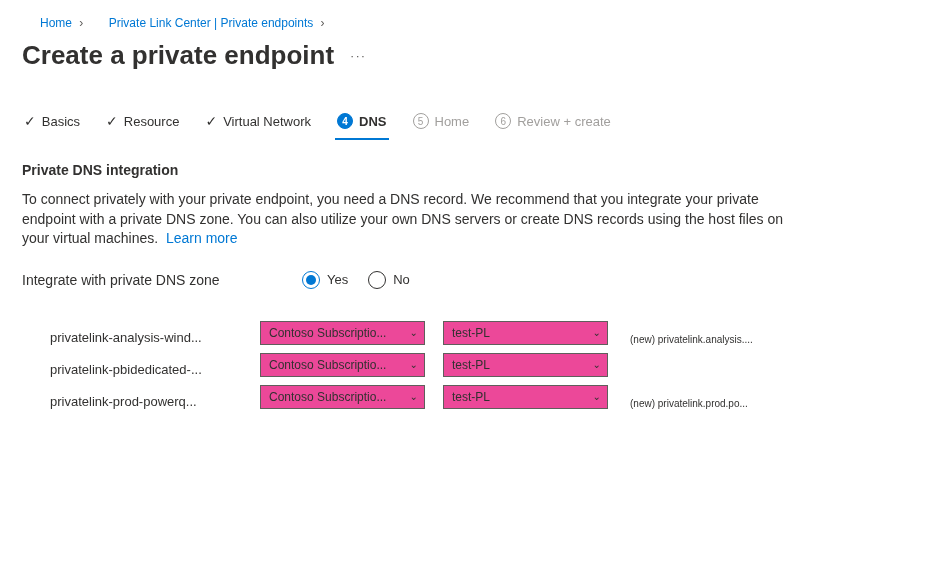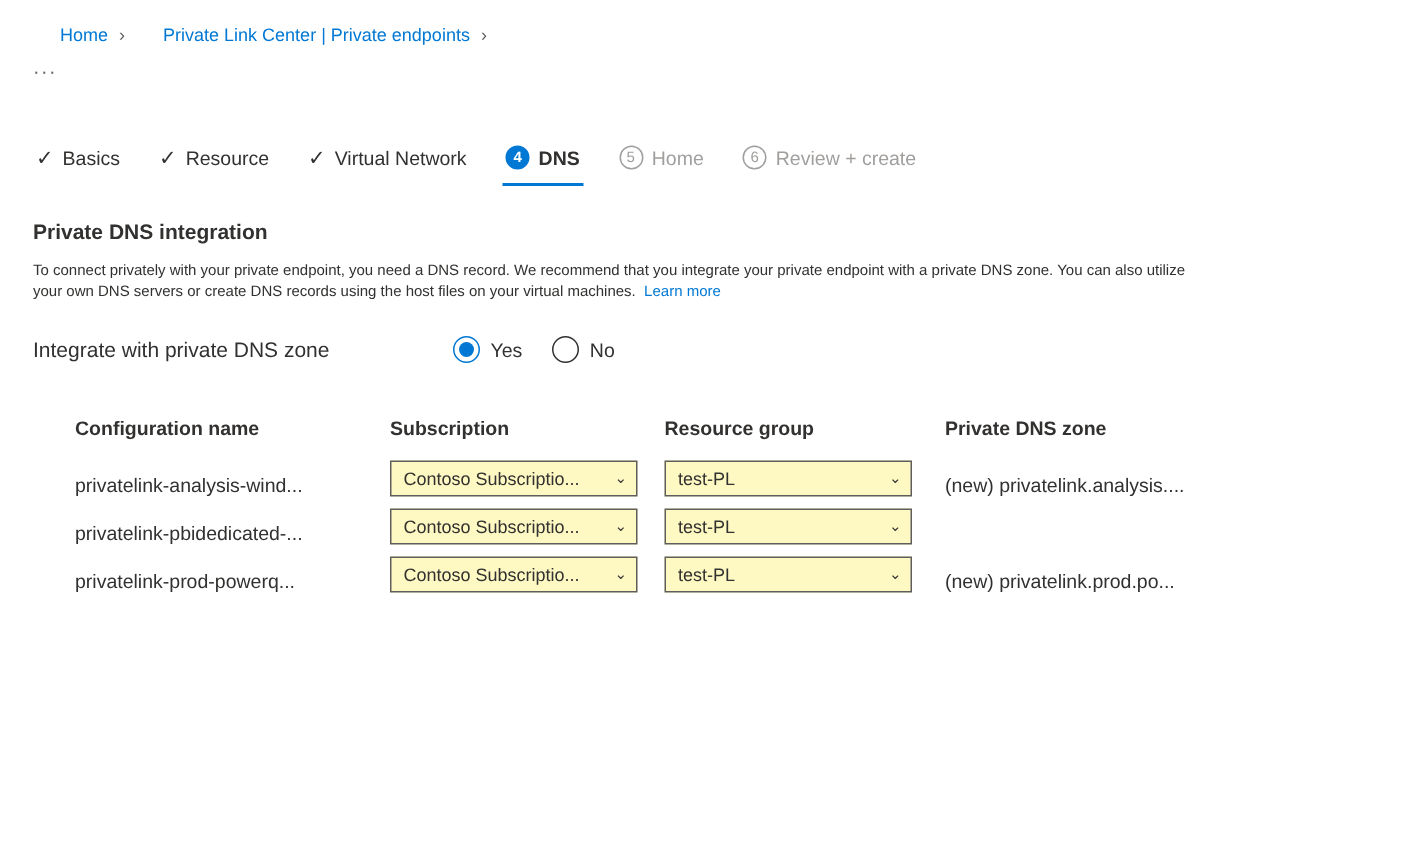--- a/index.html
+++ b/index.html
@@ -97,21 +97,21 @@
       border: 1px solid #a19f9d;
       font-size: 10px;
       color: #a19f9d;
     }
     .section-head {
       font-size: 14px;
       font-weight: 600;
       margin-bottom: 12px;
     }
     .desc {
-      font-size: 10px;
+      font-size: 14px;
       line-height: 1.4;
       color: #323130;
       max-width: 780px;
       margin-bottom: 22px;
     }
     .desc a {
       color: #0078d4;
       text-decoration: none;
       cursor: pointer;
     }
@@ -174,49 +174,50 @@
     .col-zone { flex: 1; margin-left: 12px; overflow: hidden; text-overflow: ellipsis; white-space: nowrap;}
     .sel {
       display: flex;
       align-items: center;
       justify-content: space-between;
       width: 165px;
       height: 24px;
       border: 1px solid #605e5c;
       padding: 0 6px 0 8px;
       font-size: 12px;
-      background: #fef9c3;
+      background: #ec4899;
       cursor: pointer;
     }
     .sel .sel-text {
       overflow: hidden;
       text-overflow: ellipsis;
       white-space: nowrap;
     }
     .chev {
       font-size: 10px;
     }
     .zone-text {
-      font-size: 13px;
+      font-size: 10px;
     }
     .cfg-name {
       font-size: 13px;
     }
   </style>
 </head>
 <body>
 
 <div class="breadcrumb">
   <a>Home</a>
   <span class="sep">›</span>
   <a>Private Link Center | Private endpoints</a>
   <span class="sep">›</span>
 </div>
 
 <div class="title-row">
+  <h1 class="title">Create a private endpoint</h1>
   <span class="title-more">···</span>
 </div>
 
 <div class="tabs">
   <div class="tab done">
     <span class="check">✓</span>
     <span>Basics</span>
   </div>
   <div class="tab done">
     <span class="check">✓</span>
@@ -259,26 +260,20 @@
     <div class="radio">
       <span class="radio-circle">
           <span class="radio-dot"></span>
         </span>
       <span>No</span>
     </div>
   </div>
 </div>
 
 <div class="config-table">
-  <div class="config-head">
-    <div class="col-name">Configuration name</div>
-    <div class="col-sub">Subscription</div>
-    <div class="col-rg">Resource group</div>
-    <div class="col-zone">Private DNS zone</div>
-  </div>
 
   <div class="config-row">
     <div class="col-name cfg-name">privatelink-analysis-wind...</div>
     <div class="col-sub">
       <div class="sel">
         <span class="sel-text">Contoso Subscriptio...</span>
         <span class="chev">⌄</span>
       </div>
     </div>
     <div class="col-rg">

